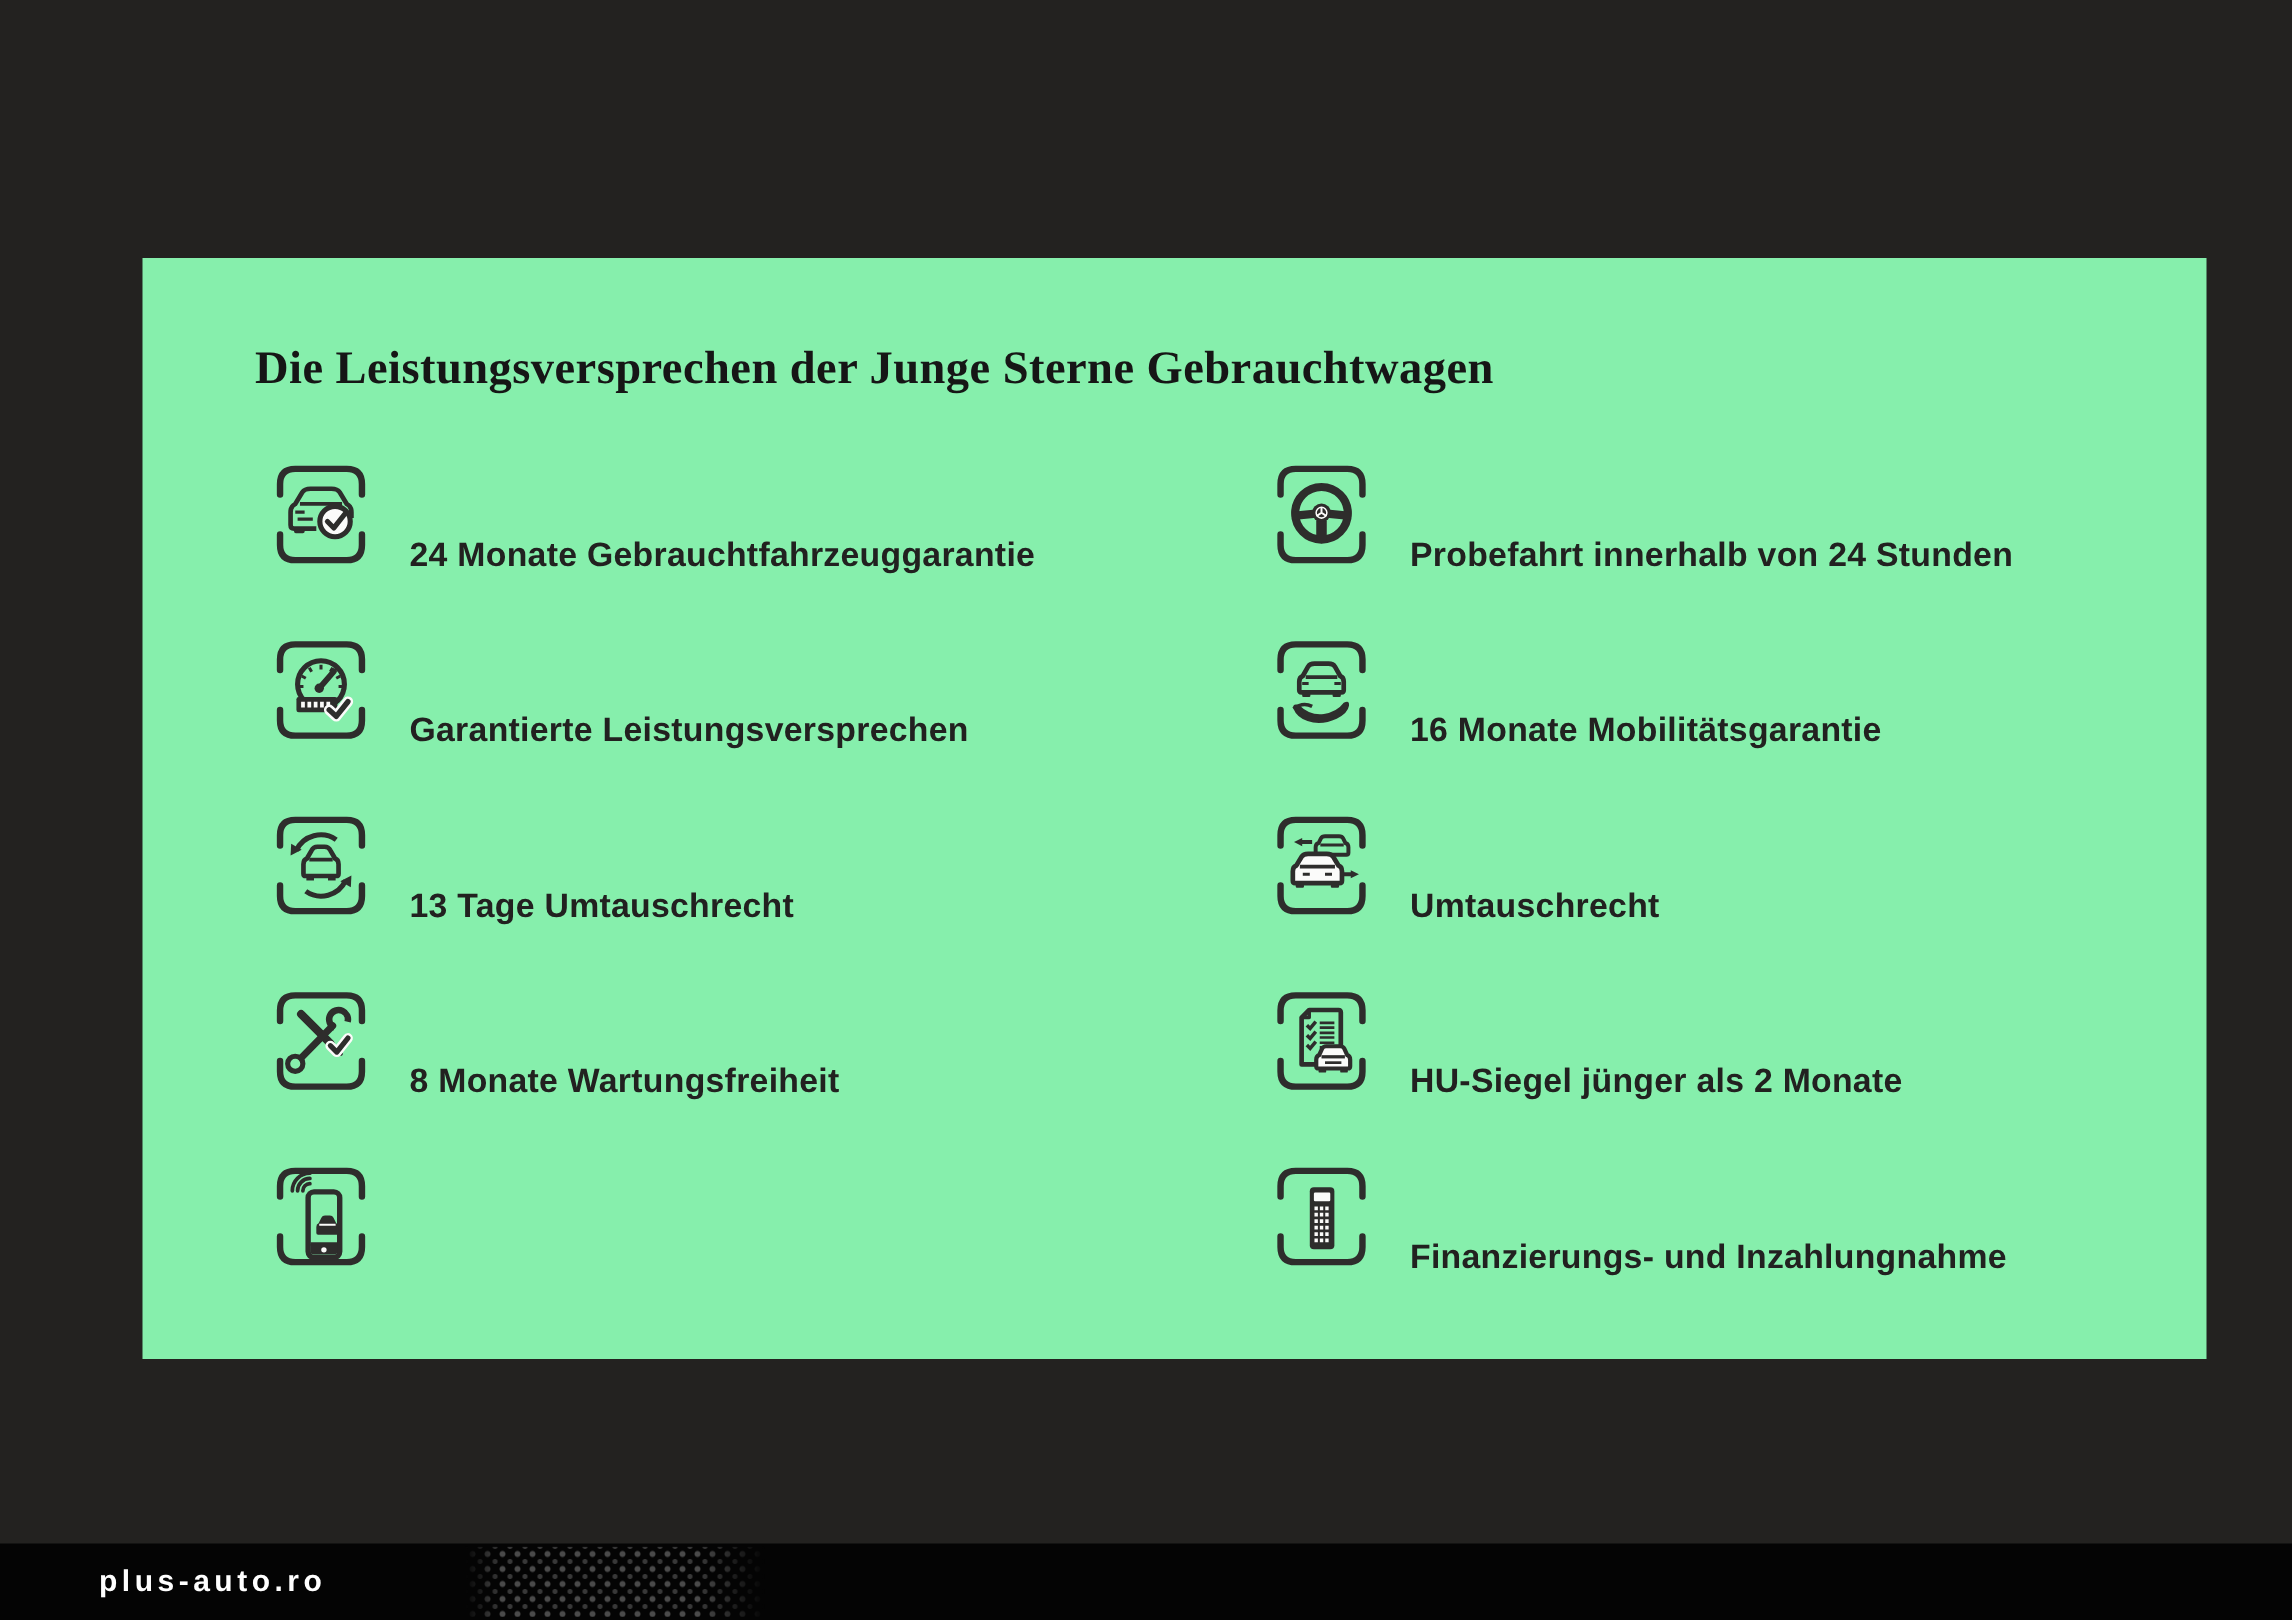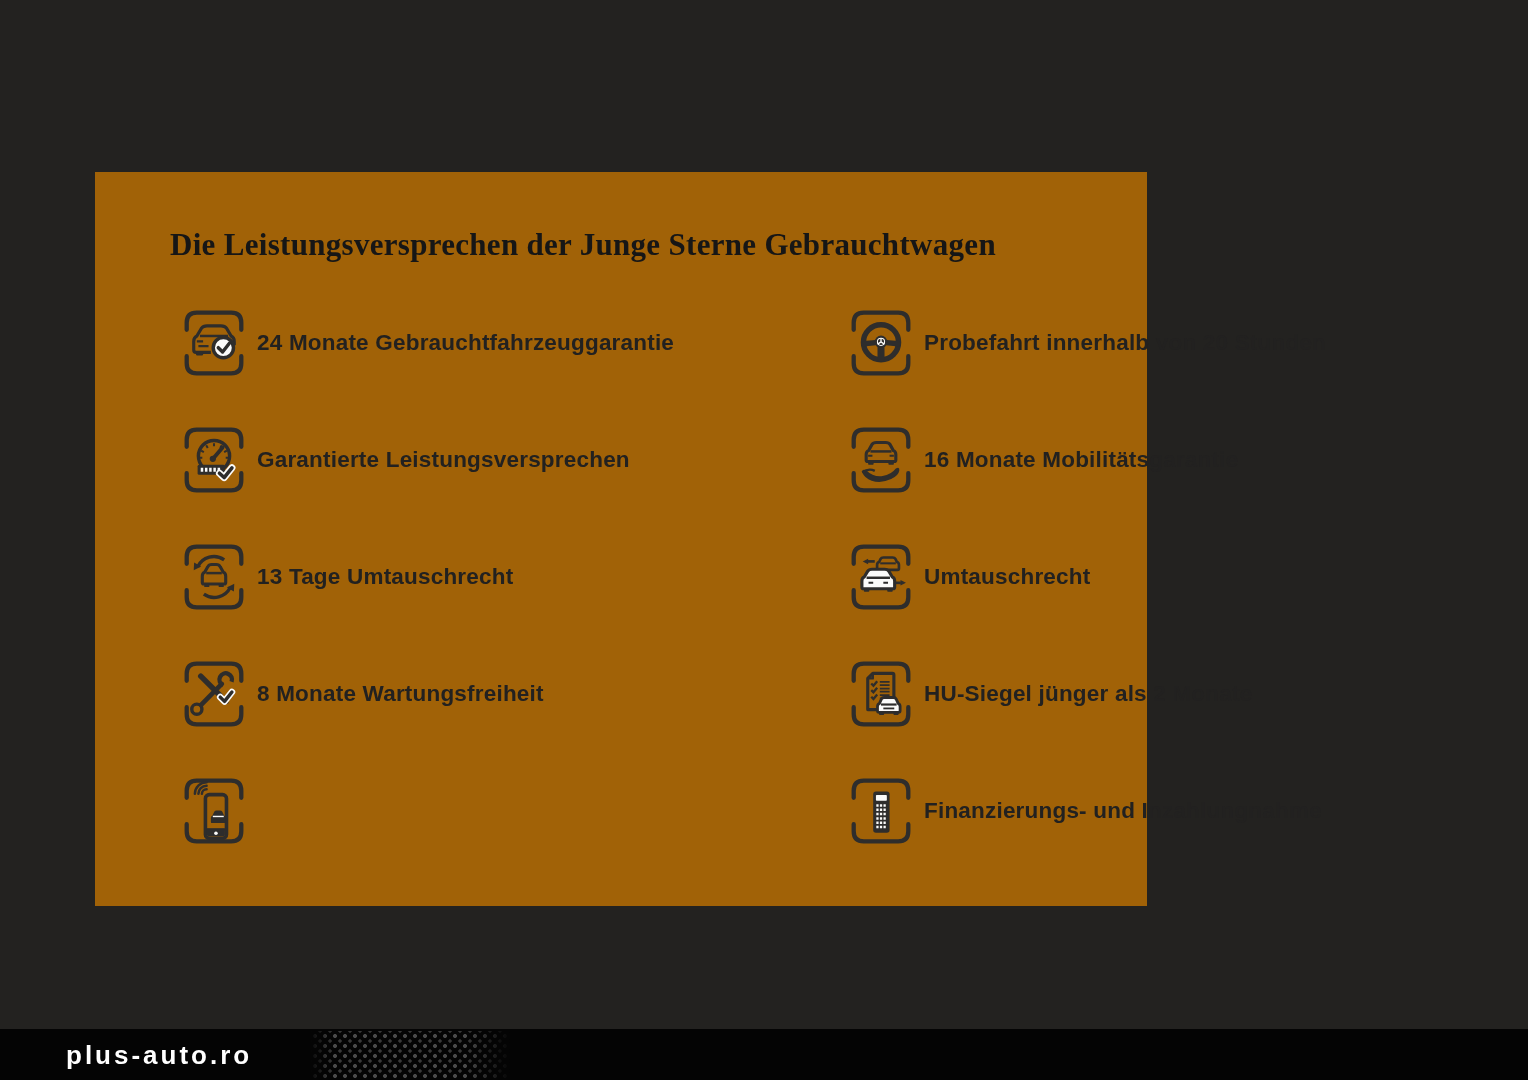--- a/index.html
+++ b/index.html
@@ -2,47 +2,47 @@
 <html><head>
 <meta charset="utf-8">
 <style>
   html,body{margin:0;padding:0;}
   body{
     width:1528px;height:1080px;position:relative;overflow:hidden;
     background:#232220;
     font-family:"Liberation Sans", sans-serif;
   }
   .panel{
-    position:absolute;left:95px;top:172px;width:1052px;height:734px;
-    background:#a16207;
+    position:absolute;left:95px;top:172px;width:1376px;height:734px;
+    background:#86efac;
   }
   .page-title{
     position:absolute;left:75px;top:55px;
     font-family:"Liberation Serif","DejaVu Serif",serif;
     font-weight:700;font-size:31px;letter-spacing:.3px;color:#161616;
     white-space:nowrap;
   }
   .benefit-col{
     position:absolute;top:131px;display:flex;flex-direction:column;gap:37px;
   }
   .benefit-col.left{left:80px;}
   .benefit-col.right{left:747px;}
-  .benefit-item{display:flex;align-items:center;gap:4px;height:80px;}
+  .benefit-item{display:flex;align-items:flex-end;gap:20px;height:80px;}
   .benefit-icon{width:78px;height:80px;flex:0 0 78px;}
   .benefit-icon svg{display:block;width:78px;height:80px;}
   .benefit-label{
     font-size:22.5px;font-weight:700;color:#222120;letter-spacing:.2px;
     white-space:nowrap;
   }
   .footer-bar{
     position:absolute;left:0;bottom:0;width:100%;height:51px;background:#040404;
   }
   .watermark{
     position:absolute;left:66px;top:50%;transform:translateY(-50%);
-    color:#ffffff;font-size:26px;font-weight:700;letter-spacing:3px;
+    color:#ffffff;font-size:20px;font-weight:700;letter-spacing:3px;
     white-space:nowrap;
   }
   .halftone{
     position:absolute;left:310px;top:2px;width:200px;height:47px;
     background-image:
       radial-gradient(circle, #4a4a4a 1.7px, rgba(0,0,0,0) 2.3px),
       radial-gradient(circle, #383838 1.4px, rgba(0,0,0,0) 2px);
     background-size:10px 10px,10px 10px;
     background-position:0 0,5px 5px;
     -webkit-mask-image:linear-gradient(to right, transparent 0, #000 12%, #000 78%, transparent 100%);
@@ -150,21 +150,21 @@
             <path d="M15 33 V24 Q15 11 28 11 H72 Q85 11 85 24 V33" fill="none" stroke="#2e2d2c" stroke-width="5.5" stroke-linecap="round"></path>
             <path d="M15 67 V76 Q15 89 28 89 H72 Q85 89 85 76 V67" fill="none" stroke="#2e2d2c" stroke-width="5.5" stroke-linecap="round"></path>
             <circle cx="50" cy="49" r="22.5" fill="none" stroke="#2e2d2c" stroke-width="7"></circle>
      <path d="M28 51 L43 49.5 M57 49.5 L72 51" stroke="#2e2d2c" stroke-width="7" stroke-linecap="round"></path>
      <path d="M50 56 V70" stroke="#2e2d2c" stroke-width="9" stroke-linecap="round"></path>
      <circle cx="50" cy="48.5" r="8" fill="#2e2d2c"></circle>
      <circle cx="50" cy="48.5" r="4.6" fill="none" stroke="#fbfbfa" stroke-width="1.3"></circle>
      <path d="M50 48.5 L50 43.6 M50 48.5 L45.7 51.4 M50 48.5 L54.3 51.4" stroke="#fbfbfa" stroke-width="1.7"></path>
           </svg>
         </span>
-    <span class="benefit-label">Probefahrt innerhalb von 20 Stunden</span>
+    <span class="benefit-label">Probefahrt innerhalb von 24 Stunden</span>
   </div>
 
   <div class="benefit-item">
     <span class="benefit-icon">
           <svg viewBox="0 0 100 100" xmlns="http://www.w3.org/2000/svg">
             <path d="M15 33 V24 Q15 11 28 11 H72 Q85 11 85 24 V33" fill="none" stroke="#2e2d2c" stroke-width="5.5" stroke-linecap="round"></path>
             <path d="M15 67 V76 Q15 89 28 89 H72 Q85 89 85 76 V67" fill="none" stroke="#2e2d2c" stroke-width="5.5" stroke-linecap="round"></path>
             <path d="M31 50 V43 Q31 39 34 38 L38.5 30 Q40 27.5 44 27.5 H56 Q60 27.5 61.5 30 L66 38 Q69 39 69 43 V50 Q69 52 67 52 H33 Q31 52 31 50 Z" fill="none" stroke="#2e2d2c" stroke-width="4"></path>
      <path d="M36.5 39 H63.5" stroke="#2e2d2c" stroke-width="3.2"></path>
      <path d="M33.5 44.5 H39 M61 44.5 H66.5" stroke="#2e2d2c" stroke-width="2.6"></path>

